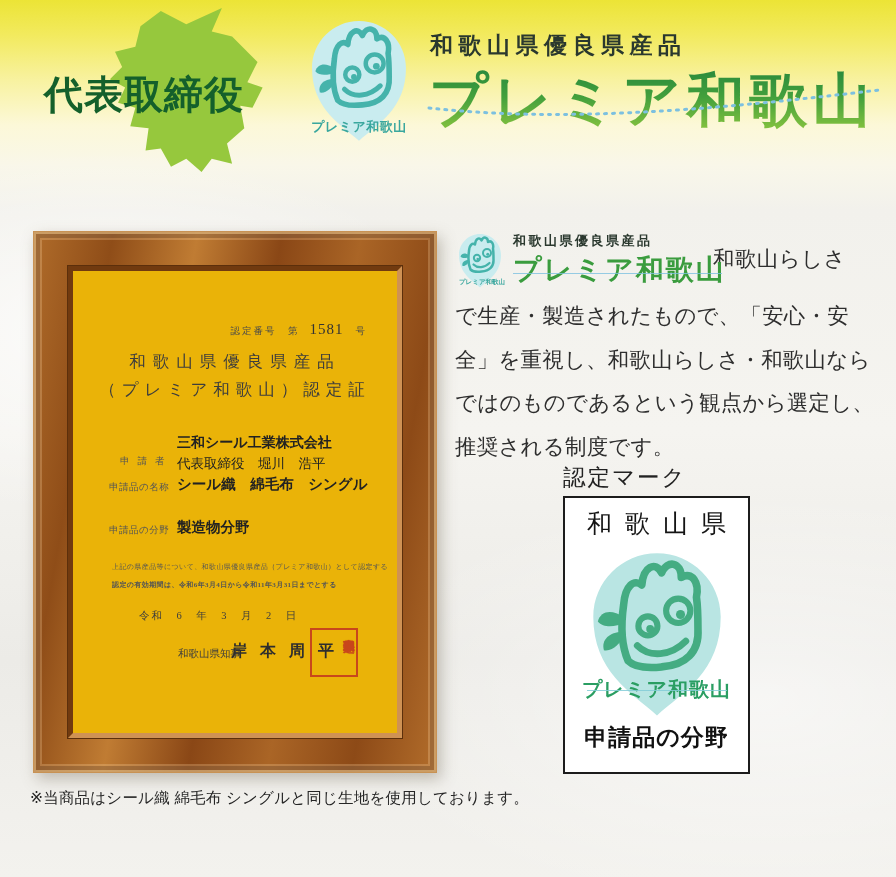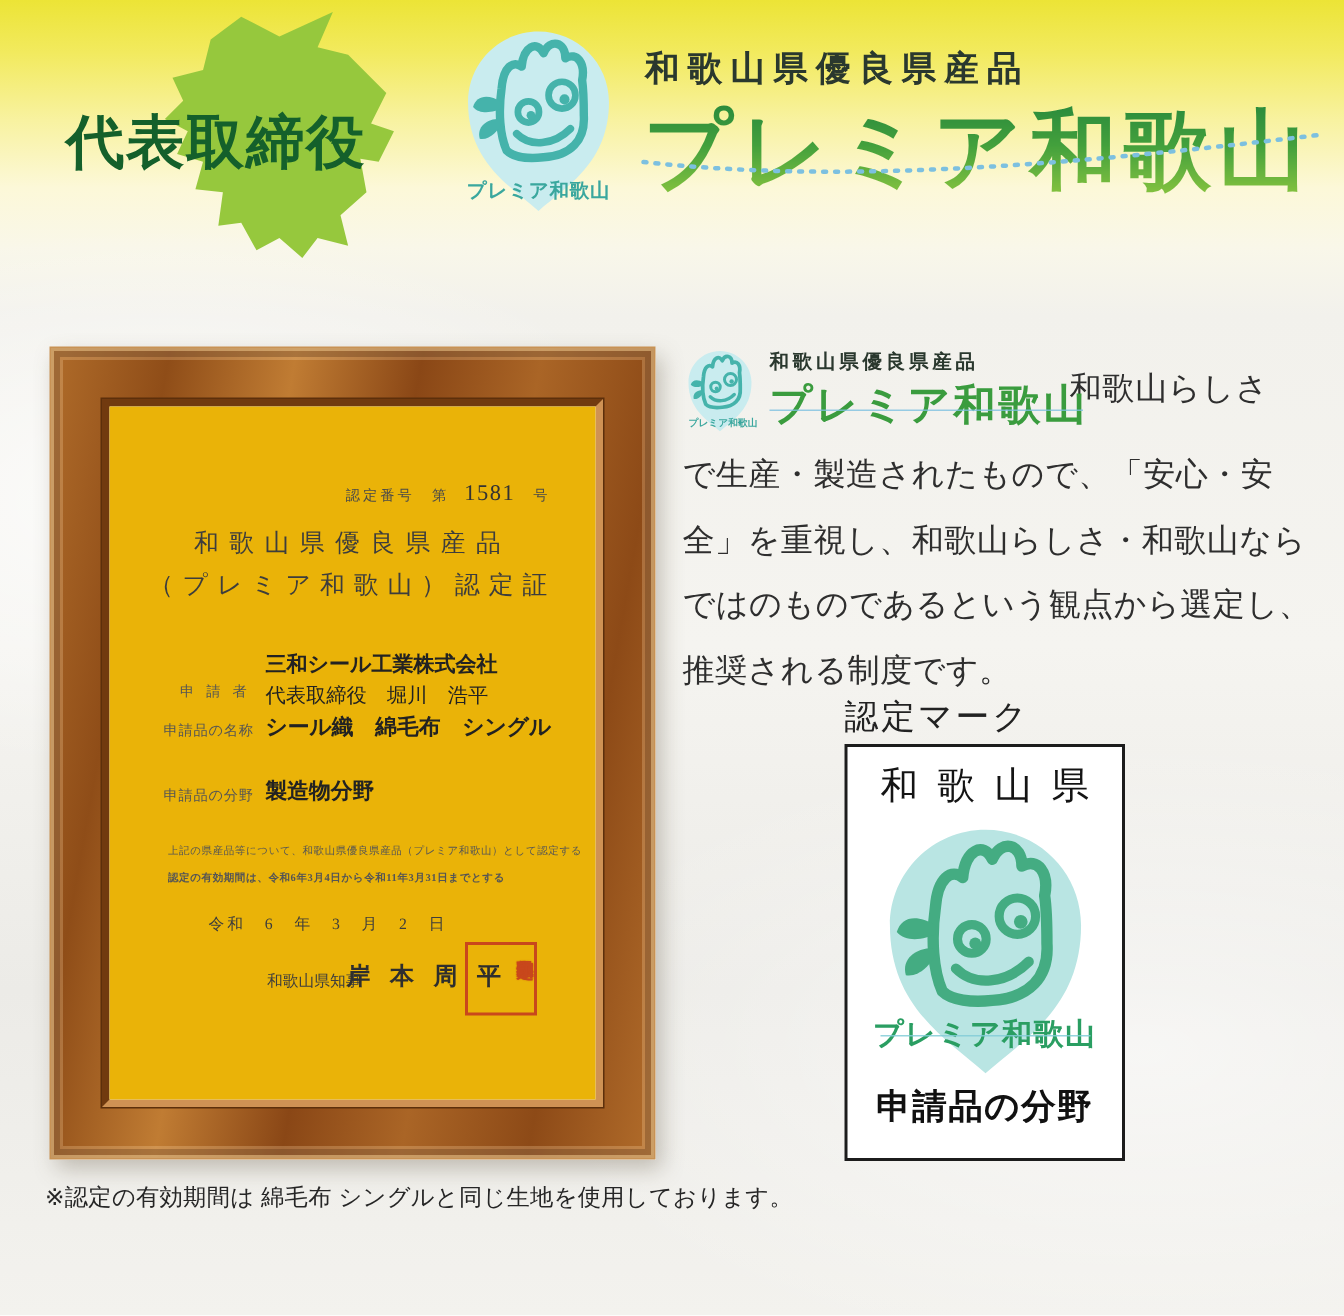--- a/index.html
+++ b/index.html
@@ -226,15 +226,15 @@
     <div class="mark-top-label">和歌山県</div>
     <div class="mark-logo">
       <svg width="152" height="179" viewBox="0 0 100 118" style="--drop-bg:#b9e5e3; --drop-fg:#44ac82">
         <use href="#premier-mascot"></use>
       </svg>
       <div class="mark-caption">プレミア和歌山</div>
     </div>
     <div class="mark-bottom-label">申請品の分野</div>
   </div>
 
-  <div class="footnote">※認定の有効期間は 綿毛布 シングルと同じ生地を使用しております。</div>
+  <div class="footnote">※当商品はシール織 綿毛布 シングルと同じ生地を使用しております。</div>
 
 </div>
 
 </body></html>

